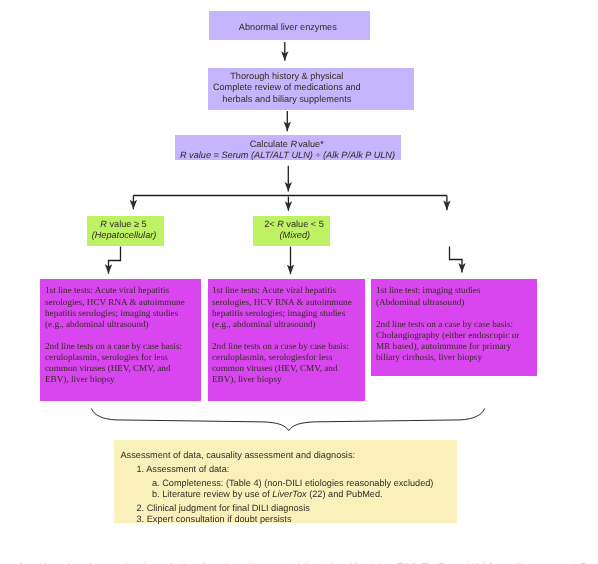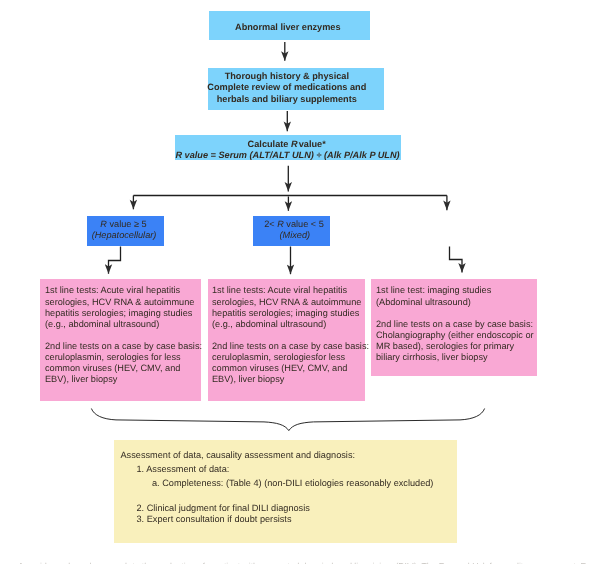--- a/index.html
+++ b/index.html
@@ -2,23 +2,23 @@
 <html><head>
 <meta charset="utf-8">
 <title>DILI diagnostic algorithm</title>
 <style>
   html,body{margin:0;padding:0;background:#ffffff;}
   body{width:598px;height:564px;overflow:hidden;
        font-family:"Liberation Sans",sans-serif;color:#332b22;
        -webkit-font-smoothing:antialiased;text-rendering:geometricPrecision;}
   #stage{position:relative;width:598px;height:564px;background:#fff;}
   .box{position:absolute;box-sizing:border-box;}
-  .salmon{background:#7dd3fc;font-weight:bold;}
-  .yellow{background:#3b82f6;}
-  .orange{background:#f9a8d4;}
+  .salmon{background:#c4b5fd;}
+  .yellow{background:#bef264;}
+  .orange{background:#d946ef;font-family:Liberation Serif, serif;}
   .cream{background:#f9f0bc;}
   svg.wires{position:absolute;left:0;top:0;width:598px;height:564px;pointer-events:none;}
   i{font-style:italic;}
   .t{font-size:9.18px;line-height:11.05px;white-space:nowrap;}
   .blank{display:block;height:11.05px;}
   .ab{position:absolute;white-space:nowrap;}
   .cab{position:absolute;white-space:nowrap;transform:translateX(-50%);font-size:9.18px;line-height:11.05px;}
 </style>
 </head>
 <body>
@@ -43,21 +43,21 @@
       <path d="M290.5,246.5 L290.5,274.2" marker-end="url(#ah)"></path>
       <path d="M449.5,246.5 L449.5,259.5 L462,259.5 L462,272.6" marker-end="url(#ah)"></path>
       <path d="M91.4,408.5 C94,415.3 102.5,419.2 116,419.9 L264,421.9 C277,422.6 285,424.7 288.8,430.6 C292.6,424.7 300.6,422.6 313.6,421.9 L460,419.9 C473.5,419.2 482,415.3 484.6,408.5" stroke-width="0.95"></path>
     </g>
   </svg>
 
   <div class="box salmon" style="left:209px;top:11.3px;width:161px;height:29.1px;">
     <div class="cab" style="left:78.8px;top:10.9px">Abnormal liver enzymes</div>
   </div>
 
-  <div class="box salmon" style="left:207.5px;top:68.2px;width:176px;height:41.4px;">
+  <div class="box salmon" style="left:207.5px;top:68.2px;width:206px;height:41.4px;">
     <div>
       <div class="cab" style="left:79.3px;top:3px">Thorough history &amp; physical</div>
       <div class="cab" style="left:79.3px;top:14.2px">Complete review of medications and</div>
       <div class="cab" style="left:79.3px;top:25.6px">herbals and biliary supplements</div>
     </div>
   </div>
 
   <div class="box salmon" style="left:175px;top:135.3px;width:226px;height:25px;">
     <div>
       <div class="cab" style="left:111.7px;top:4.2px"><span>Calculate </span><i>R</i><span style="margin-left:-1.4px"> value*</span></div>
@@ -108,30 +108,31 @@
     </div>
   </div>
 
   <div class="box orange" style="left:371px;top:279.3px;width:166px;height:97px;padding:6.2px 0 0 5px;">
     <div class="t">
       <div>1st line test: imaging studies</div>
       <div>(Abdominal ultrasound)</div>
       <div class="blank"></div>
       <div>2nd line tests on a case by case basis:</div>
       <div>Cholangiography (either endoscopic or</div>
-      <div>MR based), serologies for primary</div>
+      <div>MR based), autoimmune for primary</div>
       <div>biliary cirrhosis, liver biopsy</div>
     </div>
   </div>
 
-  <div class="box cream" style="left:114px;top:440.4px;width:343px;height:103px;">
+  <div class="box cream" style="left:114px;top:440.4px;width:343px;height:83px;">
     <div class="t" style="position:relative;height:100%;">
       <div class="ab" style="left:6.5px;top:9.8px">Assessment of data, causality assessment and diagnosis:</div>
       <div class="ab" style="left:22.5px;top:23.6px">1. Assessment of data:</div>
       <div class="ab" style="left:38px;top:37.8px">a. Completeness: (Table 4) (non-DILI etiologies reasonably excluded)</div>
+      <div class="ab" style="left:38px;top:48.3px"><span>b. Literature review by use of </span><i>LiverTox</i><span> (22) and PubMed.</span></div>
       <div class="ab" style="left:22.5px;top:62.2px">2. Clinical judgment for final DILI diagnosis</div>
       <div class="ab" style="left:22.5px;top:73.8px">3. Expert consultation if doubt persists</div>
     </div>
   </div>
 
   <div style="position:absolute;left:0;top:559px;width:598px;height:5px;overflow:hidden;">
     <div style="position:absolute;left:18px;top:2.2px;white-space:nowrap;font-size:8.6px;line-height:10px;color:#c8c5c0;">An evidence-based approach to the evaluation of a patient with suspected drug-induced liver injury (DILI). The Roussel Uclaf causality assessment; R value: R =</div>
   </div>
 
 </div>

